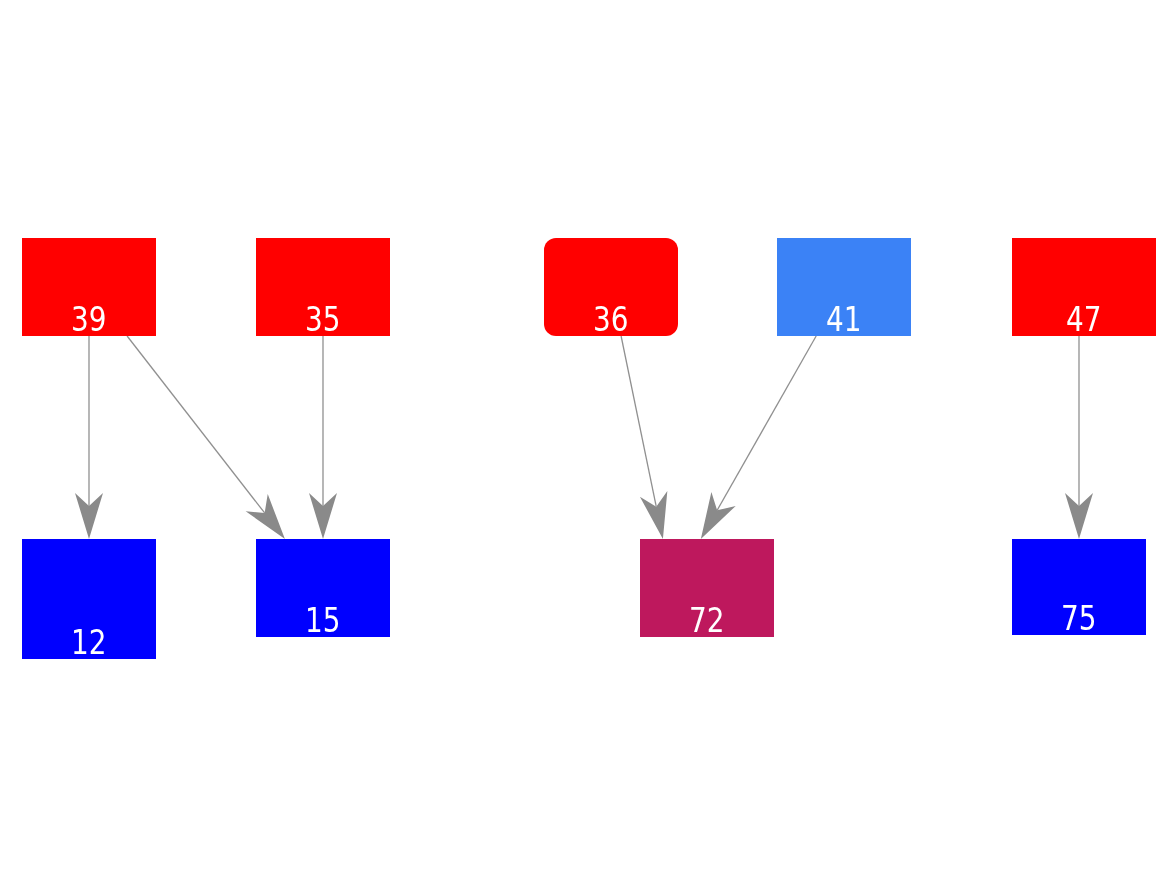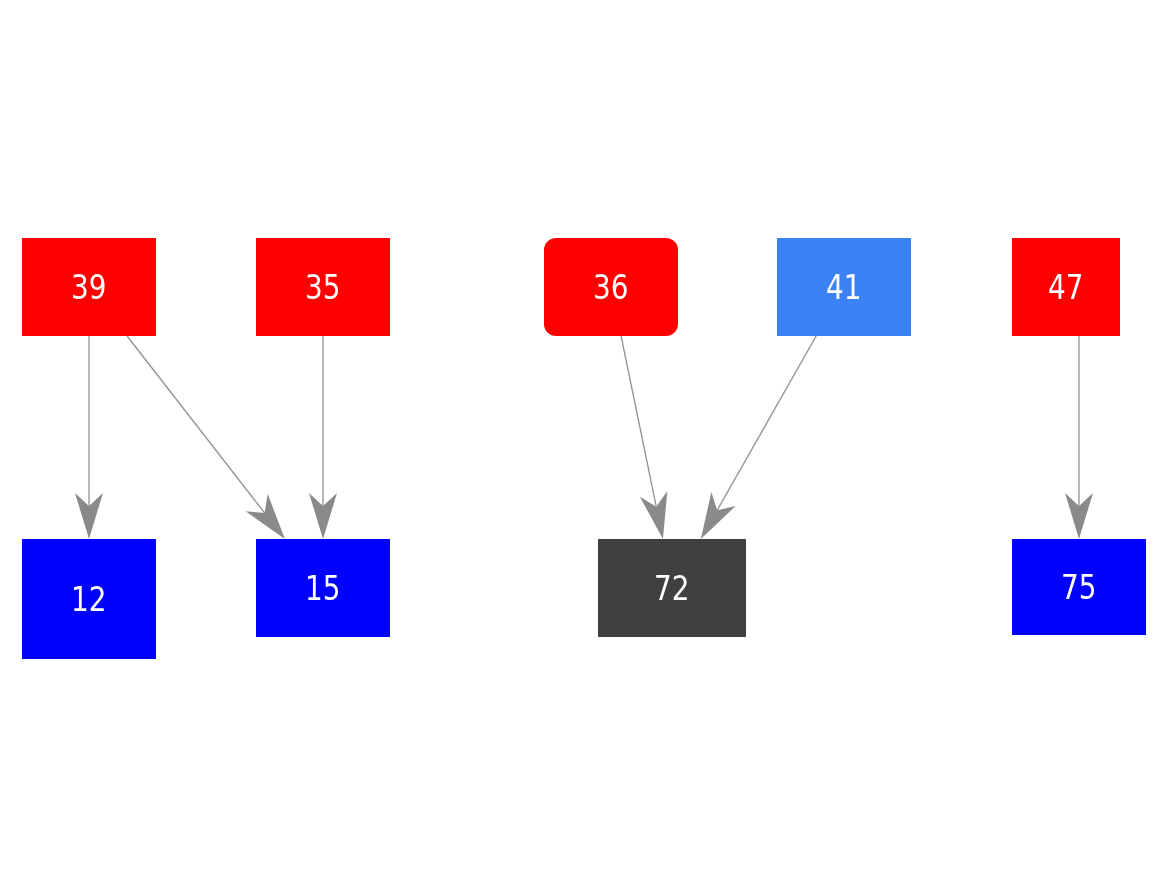--- a/index.html
+++ b/index.html
@@ -16,21 +16,21 @@
     font-family: "DejaVu Sans", "Liberation Sans", sans-serif;
   }
   .edges-layer {
     position: absolute;
     left: 0;
     top: 0;
   }
   .node {
     position: absolute;
     display: flex;
-    align-items: center;
+    align-items: flex-end;
     justify-content: center;
   }
   .node-label {
     color: #ffffff;
     font-size: 34px;
     line-height: 1;
     transform: scaleX(0.82);
   }
 </style>
 </head>
@@ -69,28 +69,28 @@
   </div>
   <div class="node" style="left: 256px; top: 238px; width: 134px; height: 98px; background: rgb(255, 0, 0);">
     <span class="node-label">35</span>
   </div>
   <div class="node" style="left: 544px; top: 238px; width: 134px; height: 98px; background: rgb(255, 0, 0); border-radius: 12px;">
     <span class="node-label">36</span>
   </div>
   <div class="node" style="left: 777px; top: 238px; width: 134px; height: 98px; background: #3b82f6;">
     <span class="node-label">41</span>
   </div>
-  <div class="node" style="left: 1012px; top: 238px; width: 108px; height: 98px; background: rgb(255, 0, 0);">
+  <div class="node" style="left: 1012px; top: 238px; width: 144px; height: 98px; background: rgb(255, 0, 0);">
     <span class="node-label">47</span>
   </div>
   <div class="node" style="left: 22px; top: 539px; width: 134px; height: 120px; background: rgb(0, 0, 255);">
     <span class="node-label">12</span>
   </div>
   <div class="node" style="left: 256px; top: 539px; width: 134px; height: 98px; background: rgb(0, 0, 255);">
     <span class="node-label">15</span>
   </div>
-  <div class="node" style="left: 598px; top: 539px; width: 148px; height: 98px; background: #404040;">
+  <div class="node" style="left: 640px; top: 539px; width: 134px; height: 98px; background: #be185d;">
     <span class="node-label">72</span>
   </div>
   <div class="node" style="left: 1012px; top: 539px; width: 134px; height: 96px; background: rgb(0, 0, 255);">
     <span class="node-label">75</span>
   </div>
 </div>
 
 </body></html>

